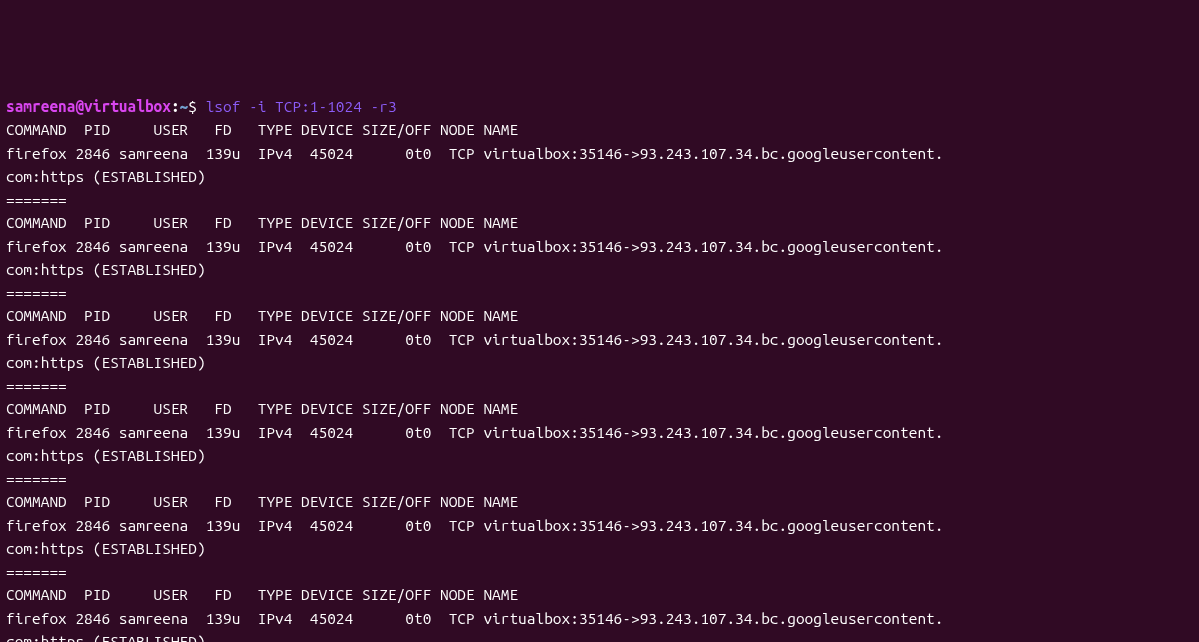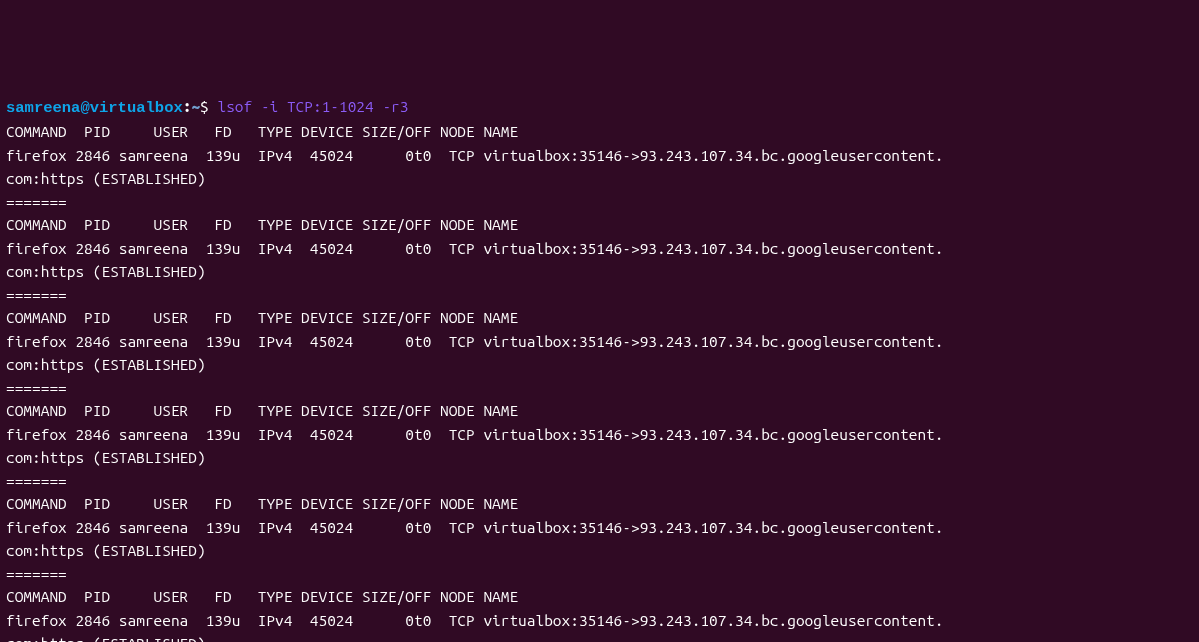--- a/index.html
+++ b/index.html
@@ -13,23 +13,22 @@
       font-family: 'Ubuntu Mono', 'DejaVu Sans Mono', 'Consolas', monospace;
       font-size: 15.5px;
       line-height: 1.5;
       padding: 2px 6px;
       width: 1199px;
       height: 642px;
       overflow: hidden;
       white-space: pre;
     }
     .prompt-user {
-      color: #0ea5e9;
+      color: #d946ef;
       font-weight: bold;
-      font-family: Liberation Mono, monospace;
     }
     .prompt-colon {
       color: #ffffff;
       font-weight: bold;
     }
     .prompt-path {
       color: #729fcf;
       font-weight: bold;
     }
     .prompt-dollar {

